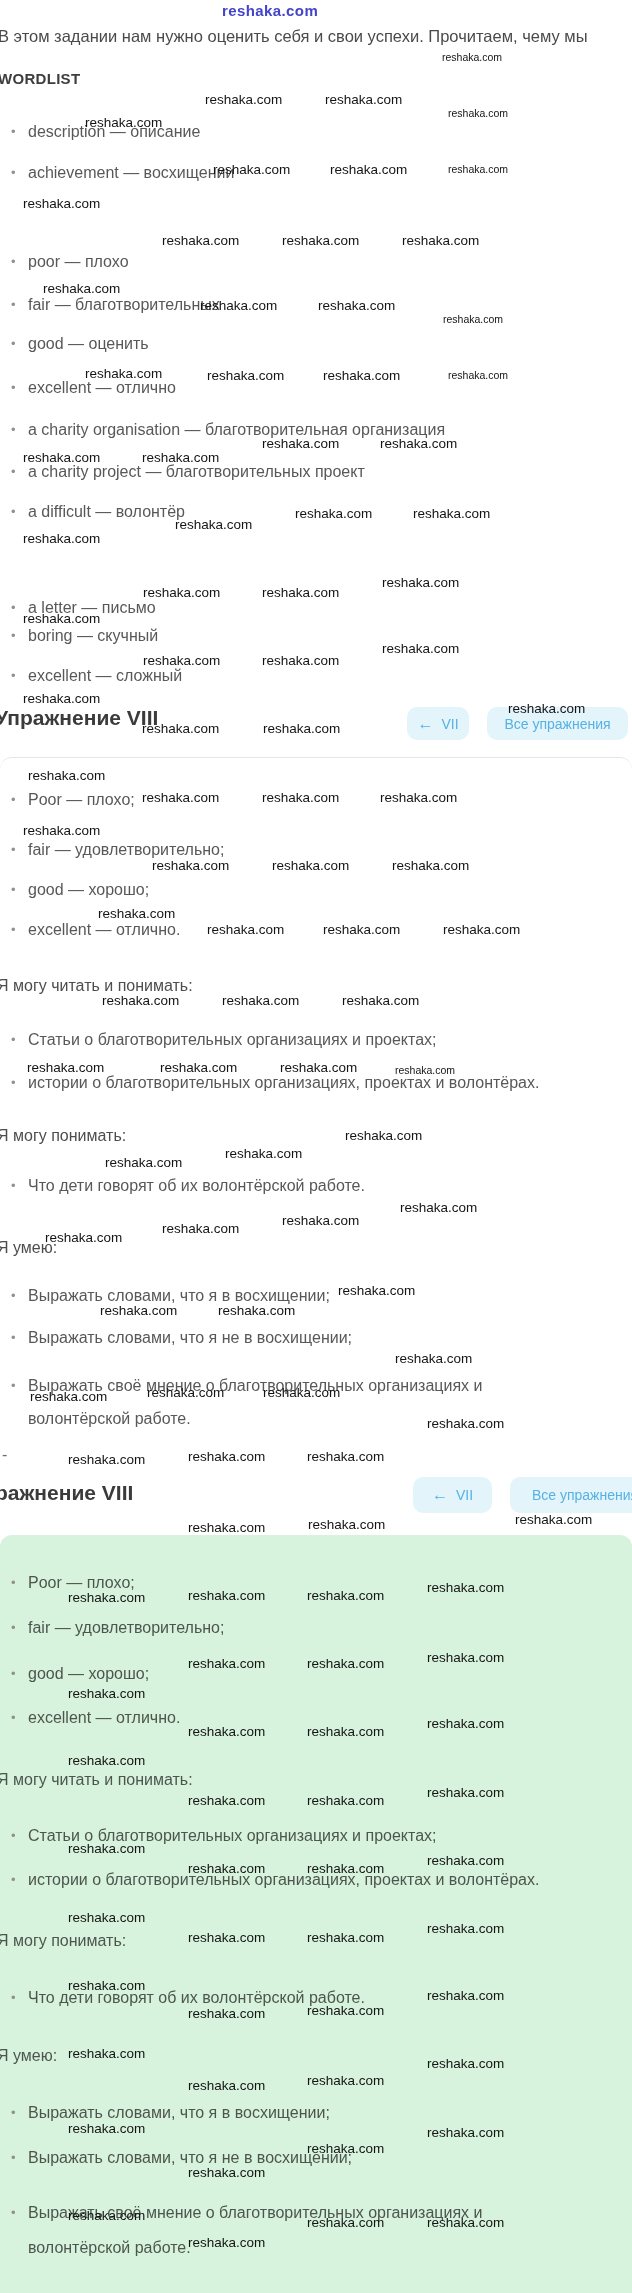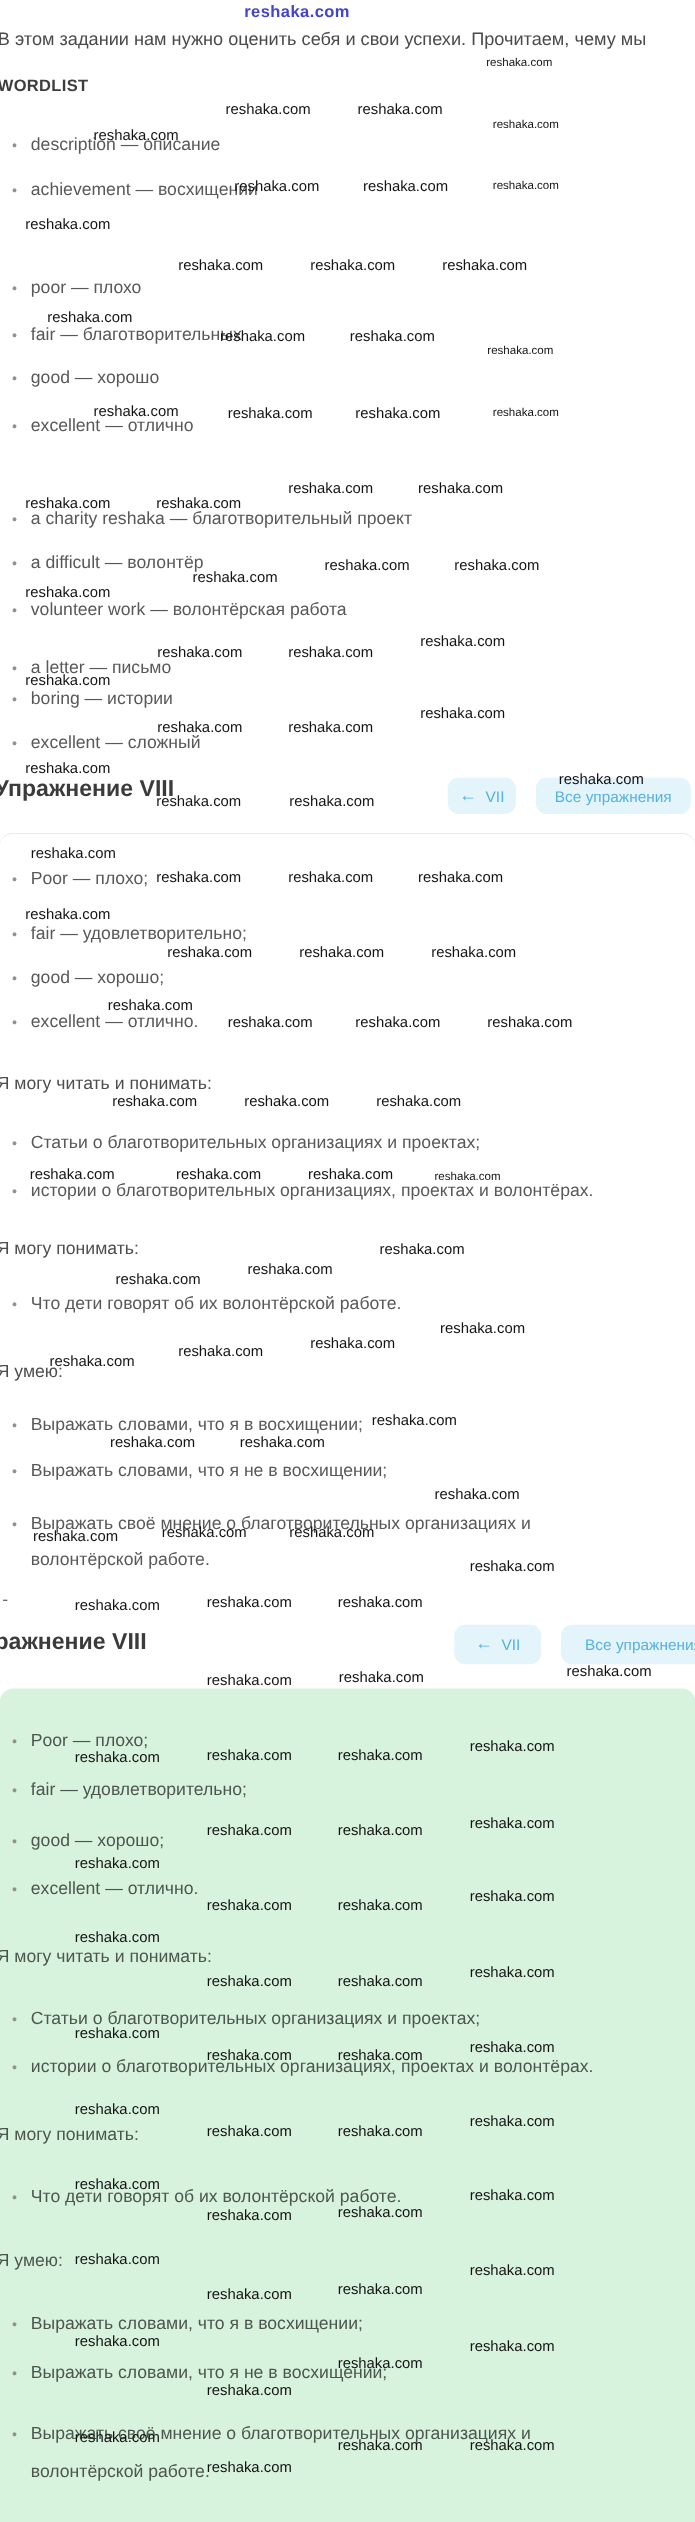--- a/index.html
+++ b/index.html
@@ -39,27 +39,27 @@
 
   <div class="logo">reshaka.com</div>
 
   <div class="intro">В этом задании нам нужно оценить себя и свои успехи. Прочитаем, чему мы</div>
 
   <div class="wl-title">WORDLIST</div>
   <div class="line bullet" style="top:122px"><span>description — описание</span></div>
   <div class="line bullet" style="top:163px"><span>achievement — восхищении</span></div>
   <div class="line bullet" style="top:252px"><span>poor — плохо</span></div>
   <div class="line bullet" style="top:295px"><span>fair — благотворительных</span></div>
-  <div class="line bullet" style="top:334px"><span>good — хорошо</span></div>
+  <div class="line bullet" style="top:334px"><span>good — оценить</span></div>
   <div class="line bullet" style="top:378px"><span>excellent — отлично</span></div>
-  <div class="line bullet" style="top:462px"><span>a charity reshaka — благотворительный проект</span></div>
+  <div class="line bullet" style="top:420px"><span>a charity organisation — благотворительная организация</span></div>
+  <div class="line bullet" style="top:462px"><span>a charity project — благотворительных проект</span></div>
   <div class="line bullet" style="top:502px"><span>a difficult — волонтёр</span></div>
-  <div class="line bullet" style="top:545px"><span>volunteer work — волонтёрская работа</span></div>
   <div class="line bullet" style="top:598px"><span>a letter — письмо</span></div>
-  <div class="line bullet" style="top:626px"><span>boring — истории</span></div>
+  <div class="line bullet" style="top:626px"><span>boring — скучный</span></div>
   <div class="line bullet" style="top:666px"><span>excellent — сложный</span></div>
 
   <div class="h1" style="left:-5px;top:706px">Упражнение VIII</div>
   <button class="pill" style="left:407px;top:707px;width:62px;height:33px">
     <span class="arrow">←</span>
     <span>VII</span>
   </button>
   <button class="pill" style="left:487px;top:707px;width:141px;height:33px">
     <span>Все упражнения</span>
   </button>

